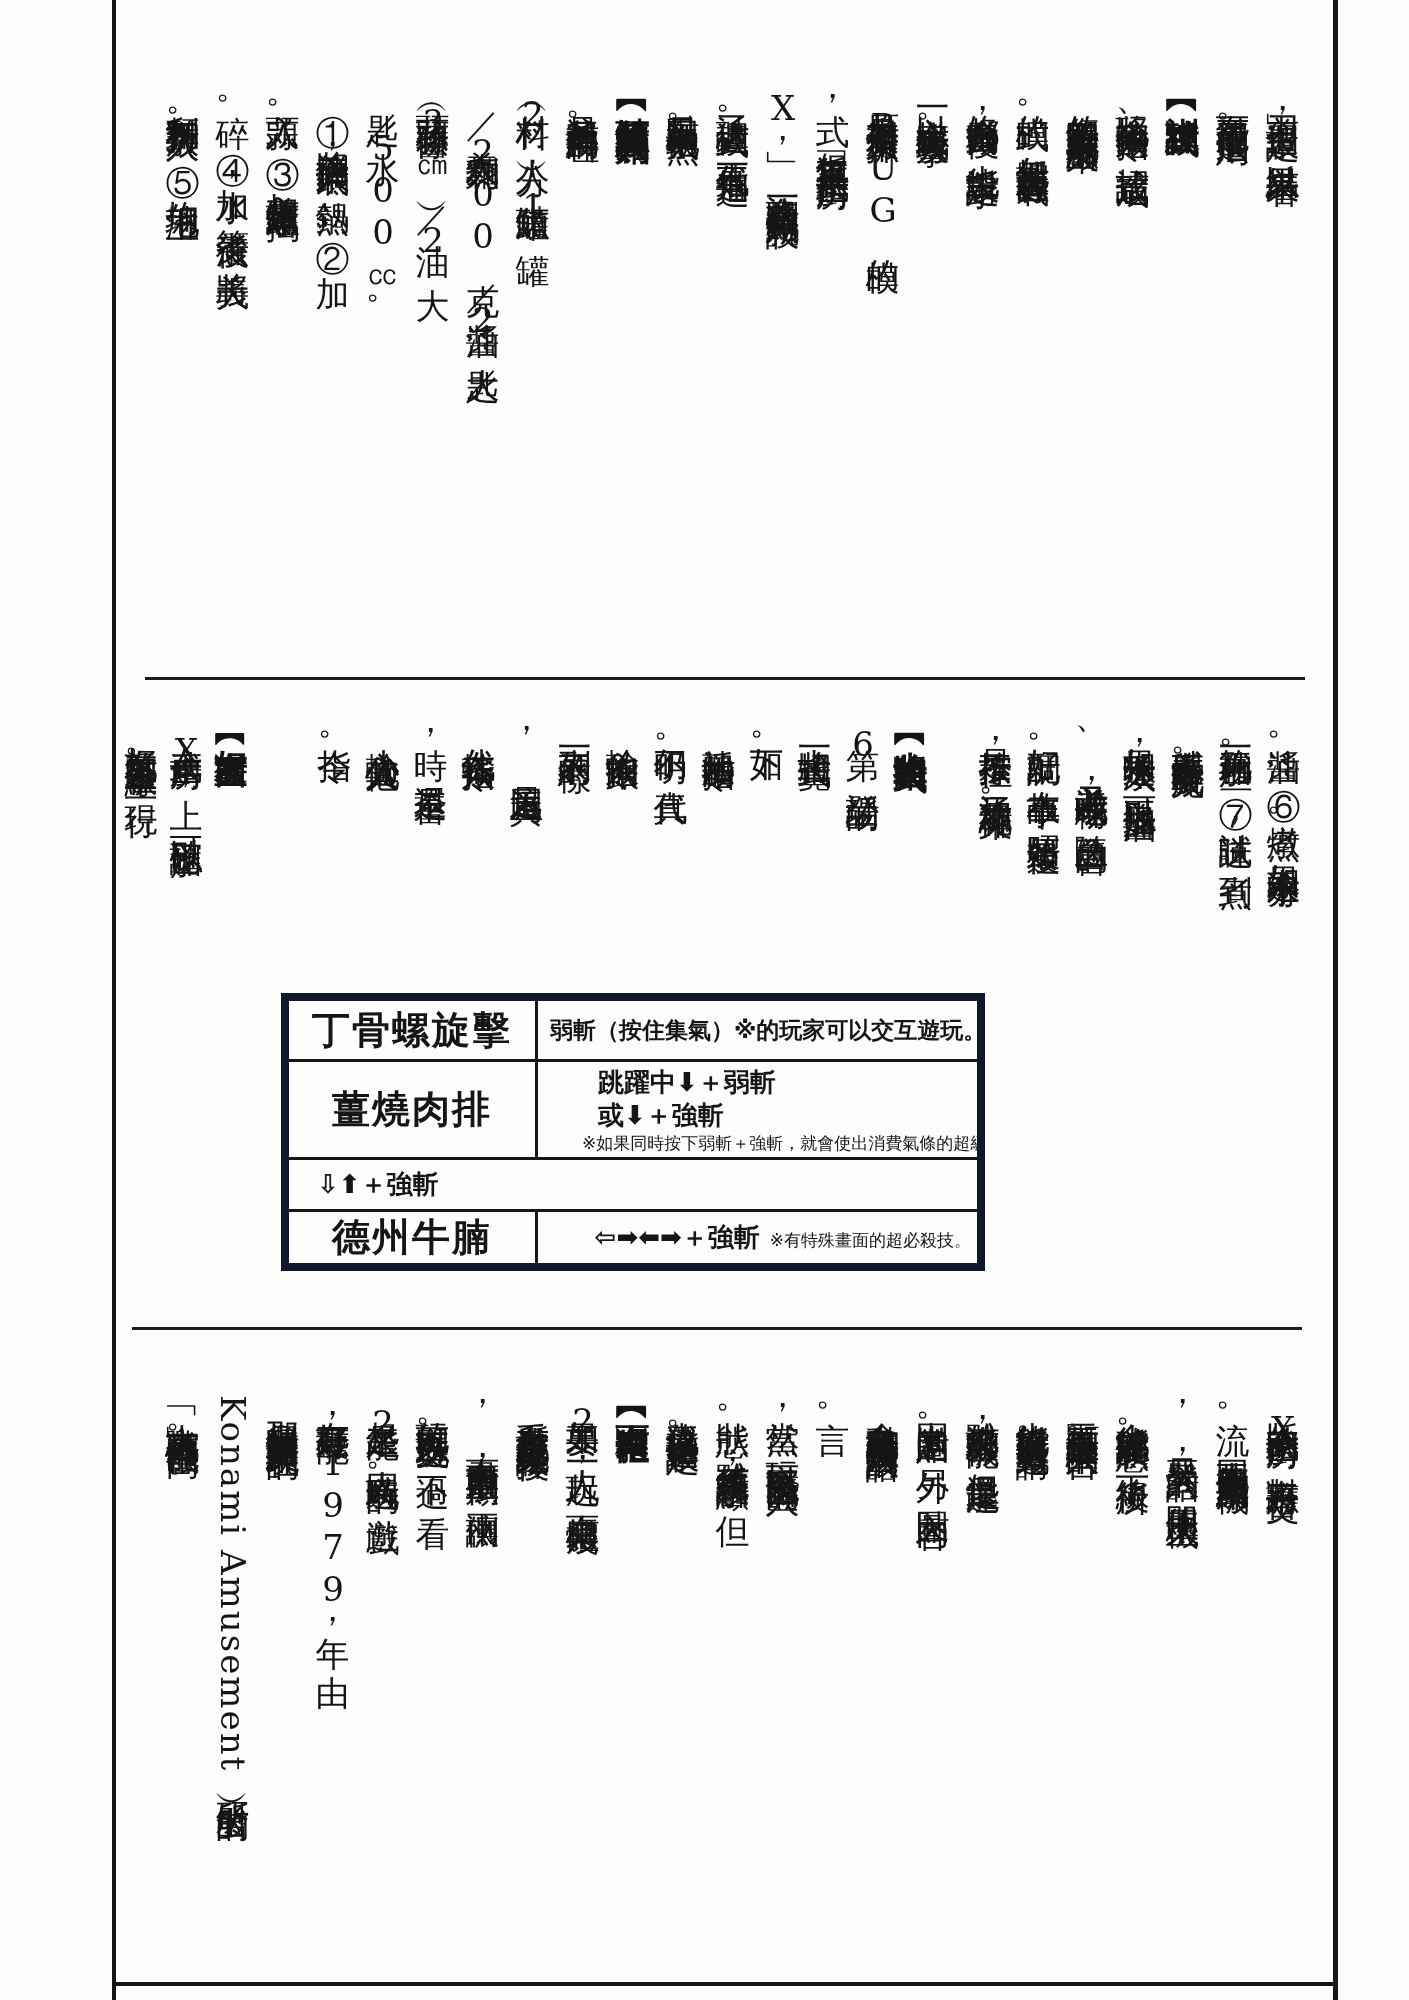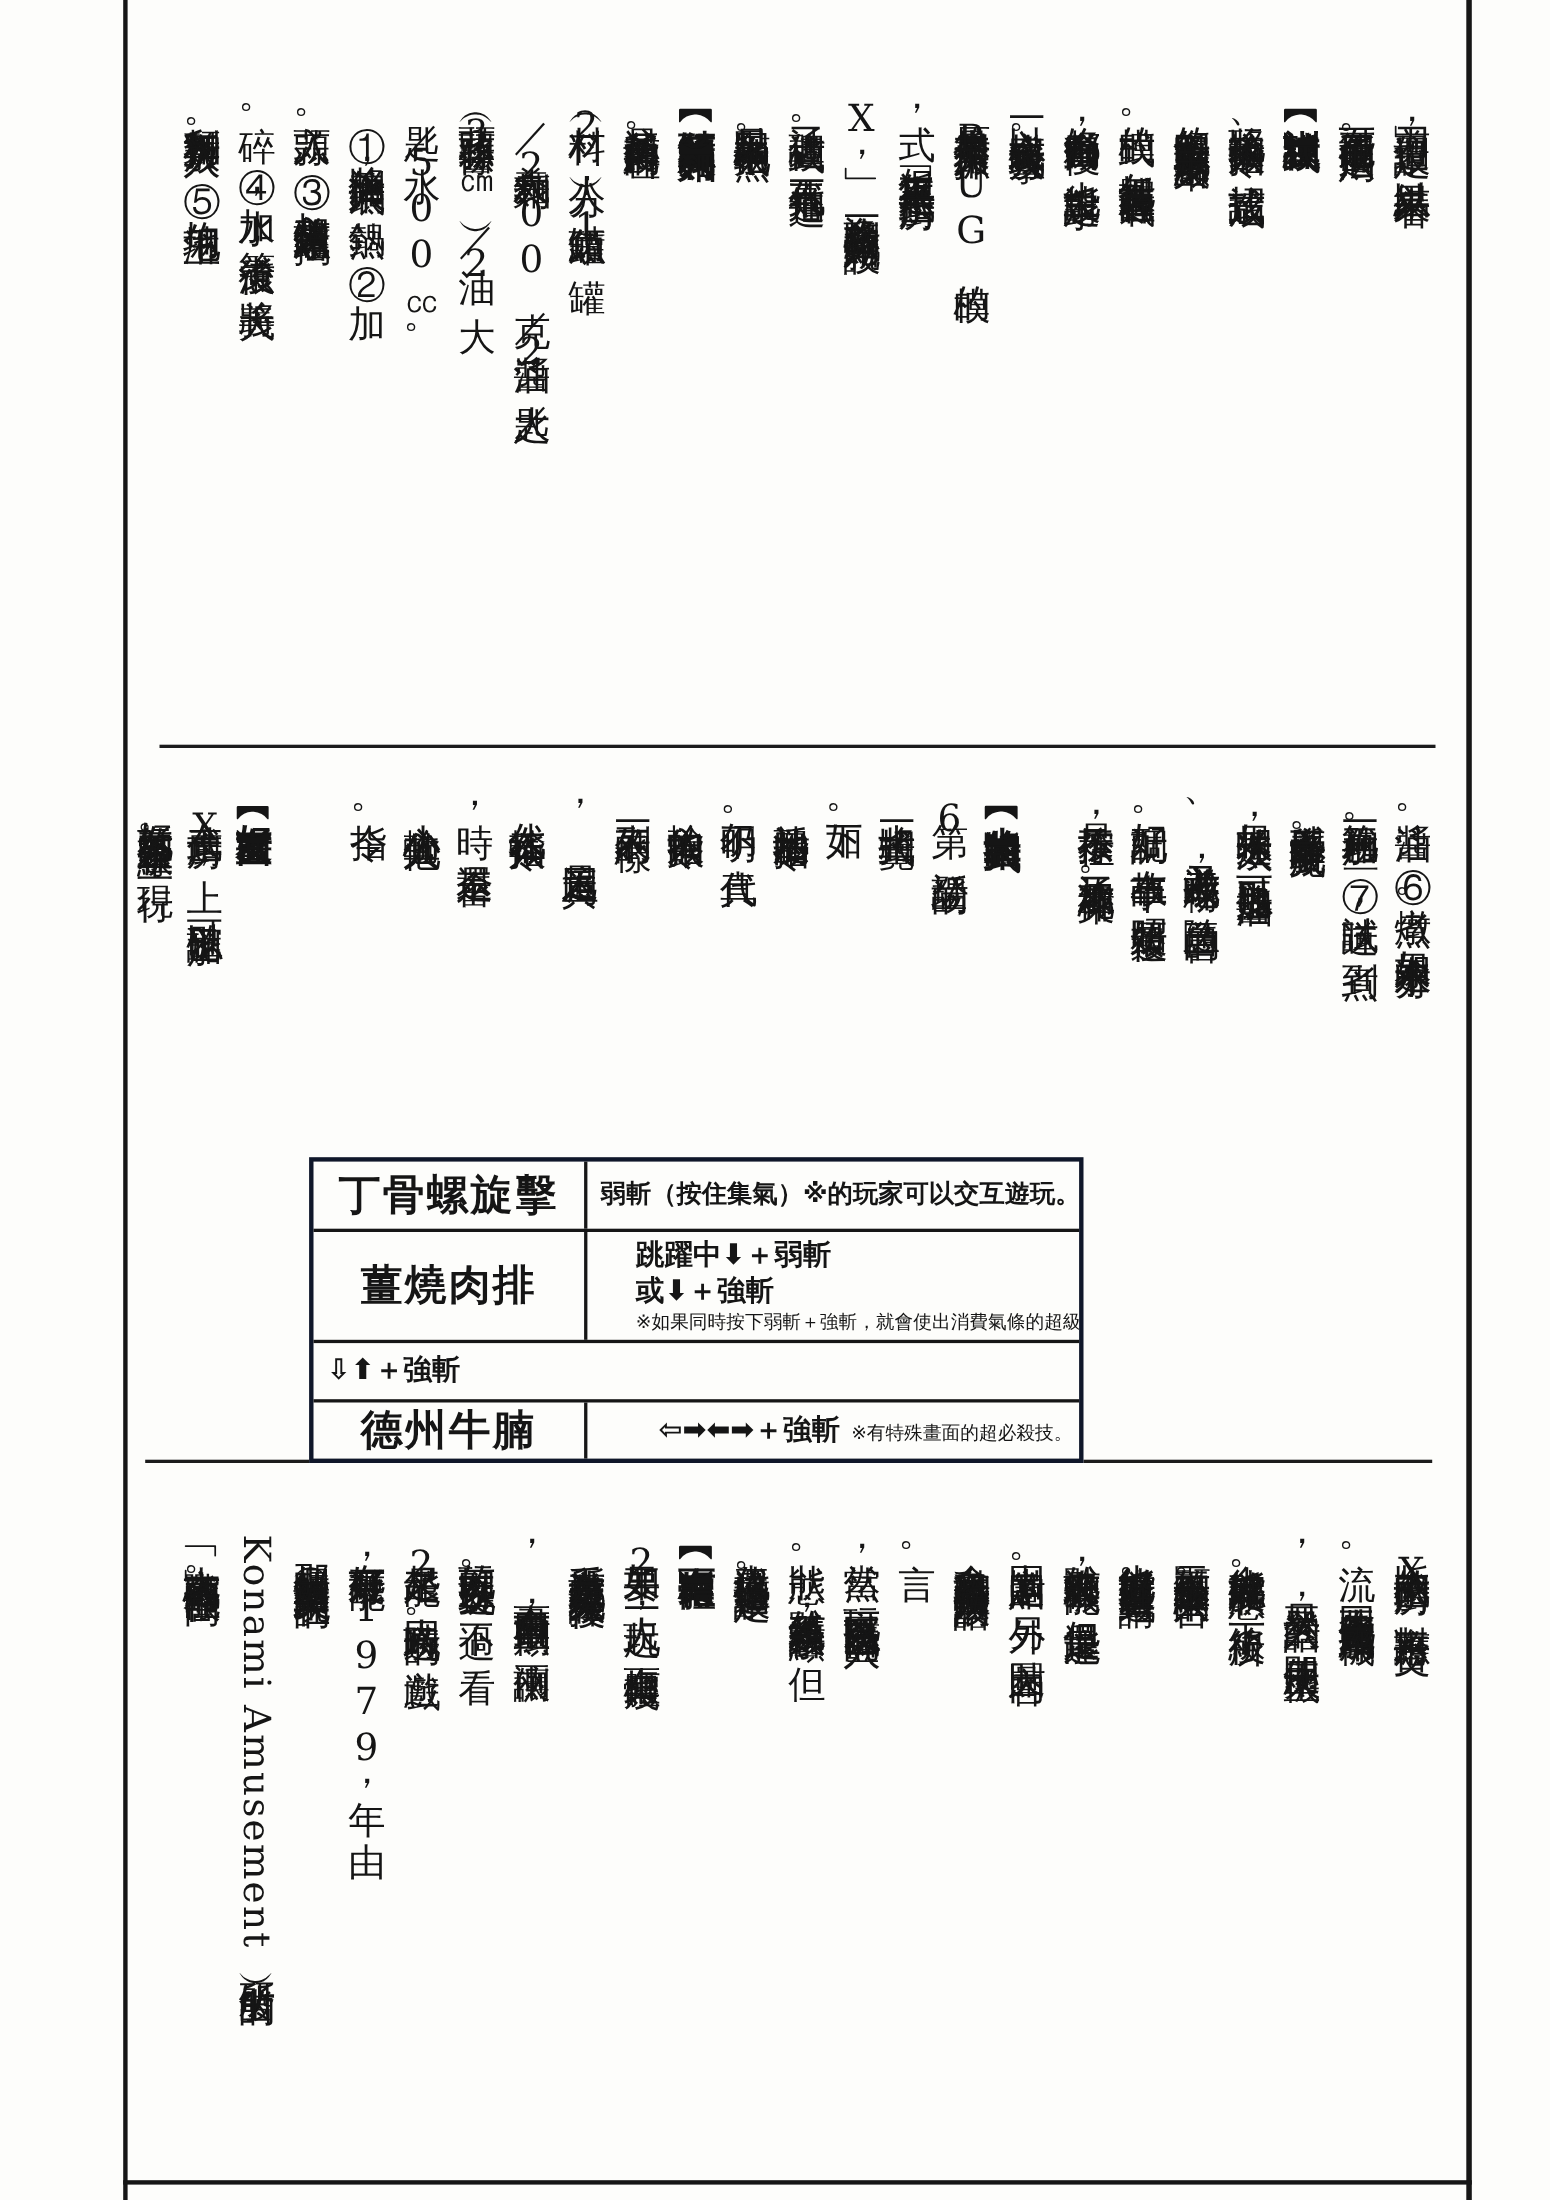--- a/index.html
+++ b/index.html
@@ -35,42 +35,42 @@
   .vtext p.mixed{text-orientation:mixed;}
 
   .top-sec{left:158px;top:88px;width:1150px;height:545px;}
   .mid-right-sec{left:972px;top:722px;width:336px;height:520px;line-height:48px;}
   .mid-moves-sec{left:311px;top:722px;width:624px;height:285px;line-height:48px;}
   .mid-friend-sec{left:116px;top:722px;width:138px;height:550px;font-size:33px;line-height:45px;}
   .bot-sec{left:158px;top:1395px;width:1150px;height:550px;}
 
   
   .moves-table{
-    position:absolute;left:281px;top:1052px;width:704px;height:278px;
-    border:4px solid #0f172a;box-sizing:border-box;
+    position:absolute;left:281px;top:993px;width:704px;height:278px;
+    border:8px solid #0f172a;box-sizing:border-box;
     background:#fdfdfb;
     font-family:"DejaVu Sans","Liberation Sans",sans-serif;
     display:flex;flex-direction:column;
   }
   .trow{display:flex;box-sizing:border-box;}
   .trow + .trow{border-top:3px solid #161616;}
   .r1{height:62px;}
   .r2{height:104px;gap:32px;}
   .r3{height:55px;}
   .r4{height:54px;}
   .tname{
     width:246px;flex:0 0 246px;border-right:3px solid #161616;
     display:flex;align-items:center;justify-content:center;
     font-size:38px;font-weight:700;letter-spacing:2px;
   }
   .tcmd{
     flex:1;display:flex;flex-direction:column;justify-content:center;
     padding:2px 6px 2px 12px;overflow:hidden;
   }
-  .cmd-lg{font-size:26px;font-weight:700;line-height:33px;white-space:nowrap;}
+  .cmd-lg{font-size:26px;font-weight:700;line-height:33px;white-space:nowrap;margin-left:16px;}
   .cmd-md{font-size:23px;font-weight:700;line-height:28px;white-space:nowrap;}
   .note{font-size:17px;font-weight:400;line-height:22px;white-space:nowrap;}
   .cmd-inline-wrap{display:flex;align-items:baseline;gap:10px;white-space:nowrap;justify-content:flex-end;}
 </style>
 </head>
 <body>
 
 <div class="page">
 
   <div class="edge edge-left"></div>

